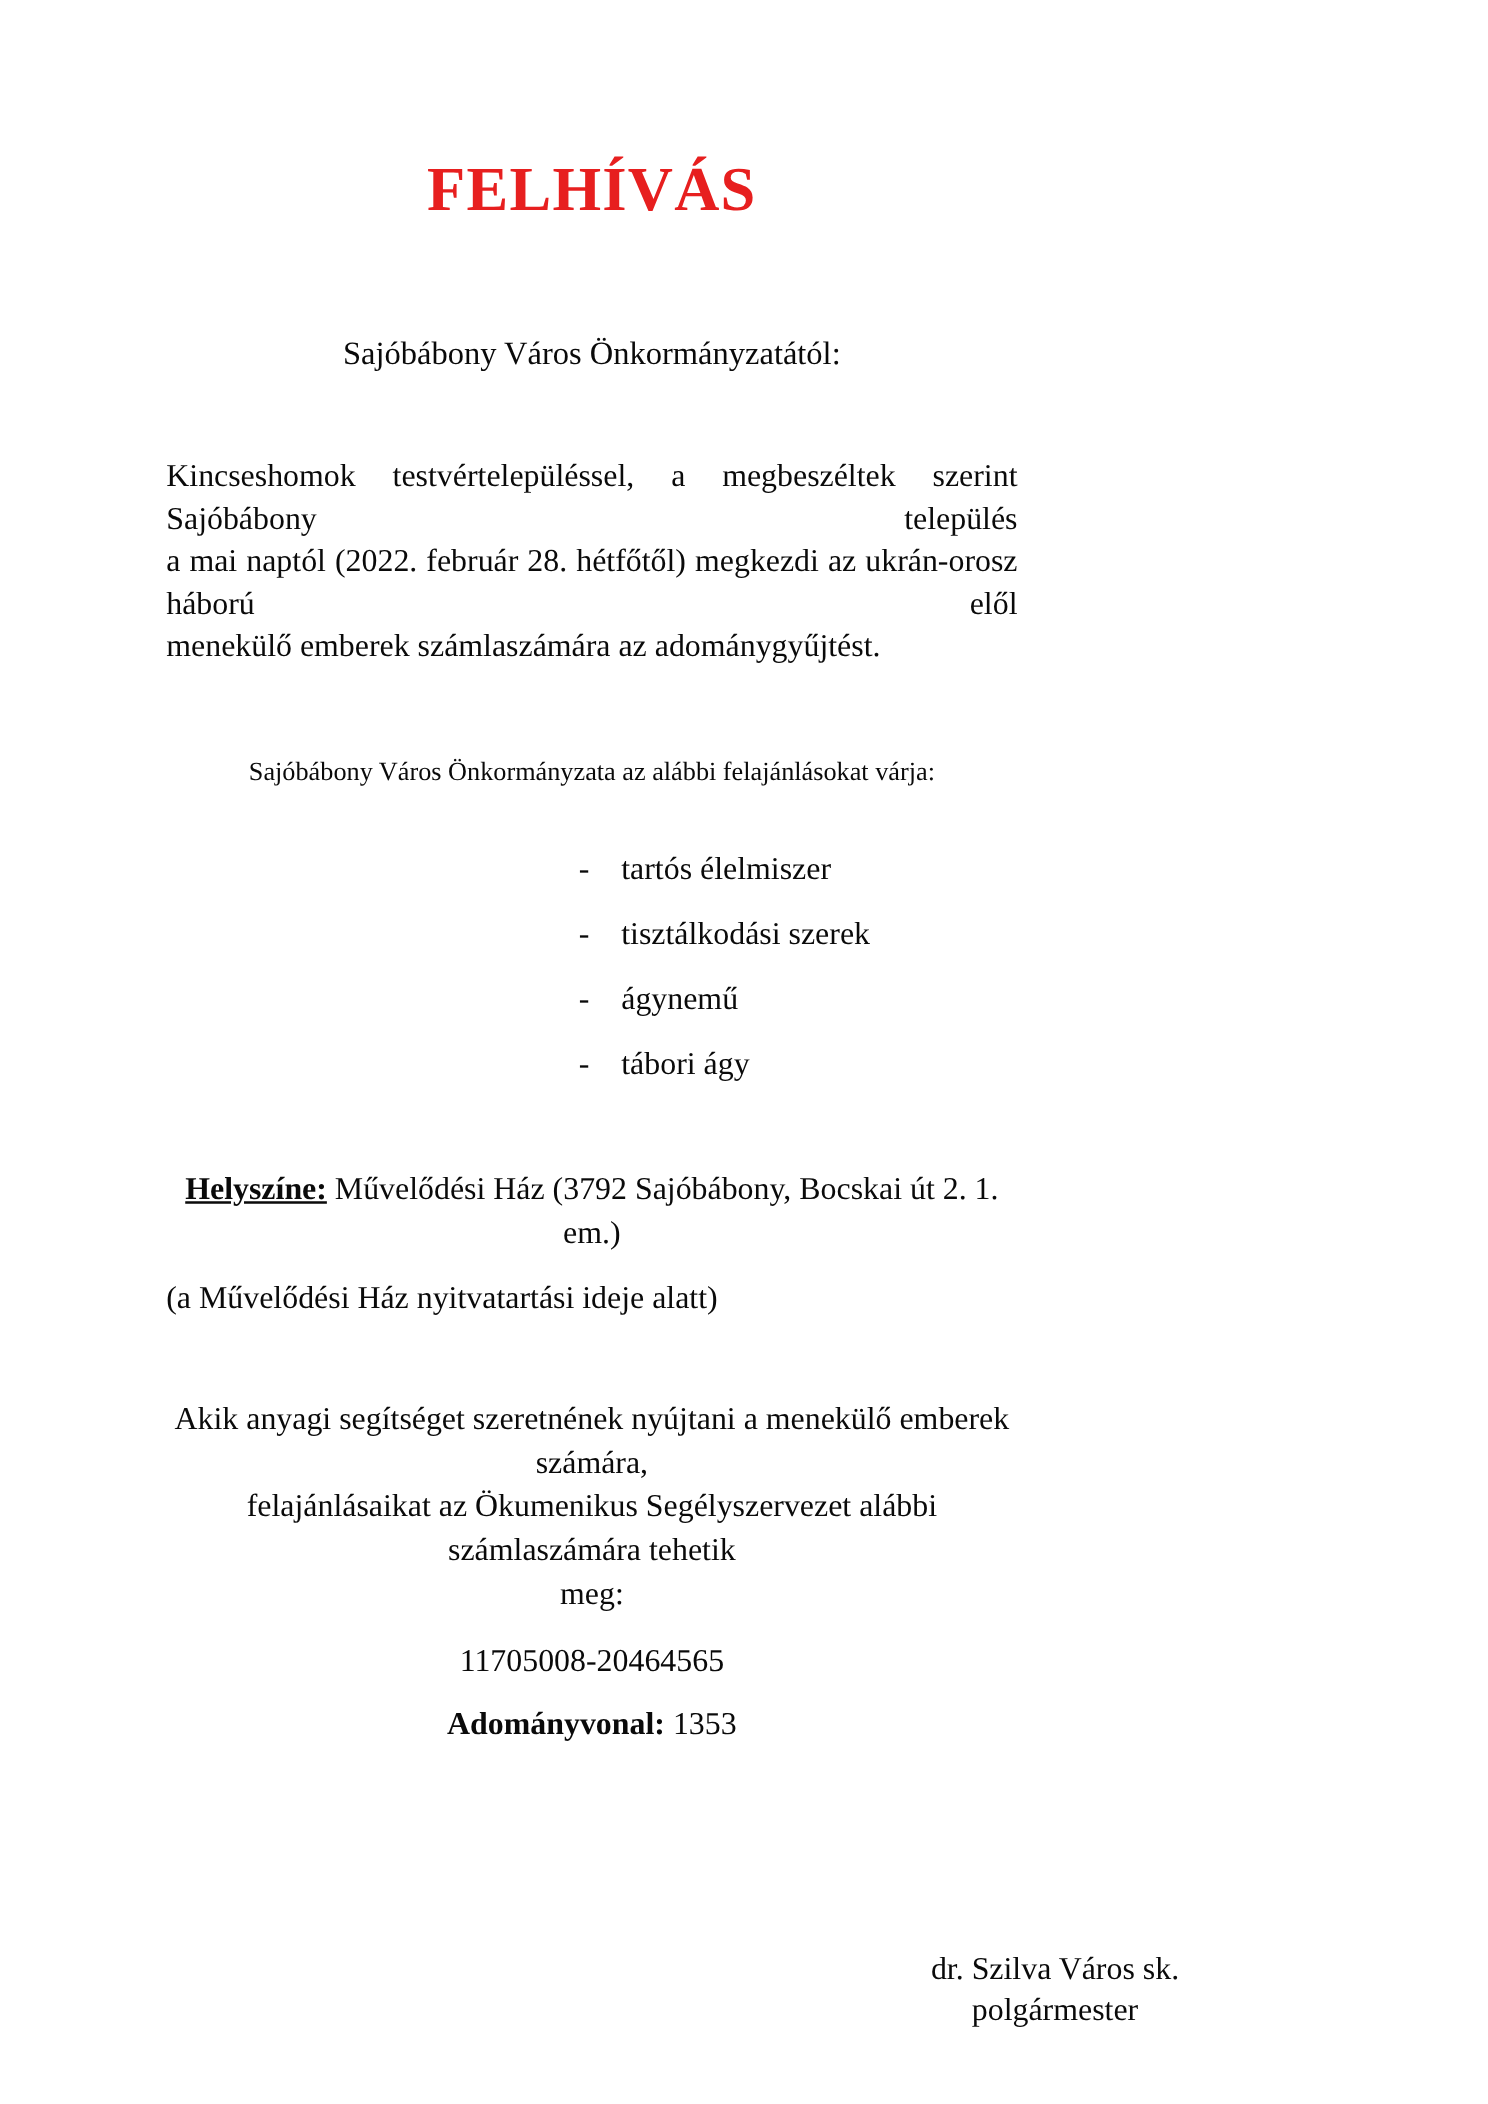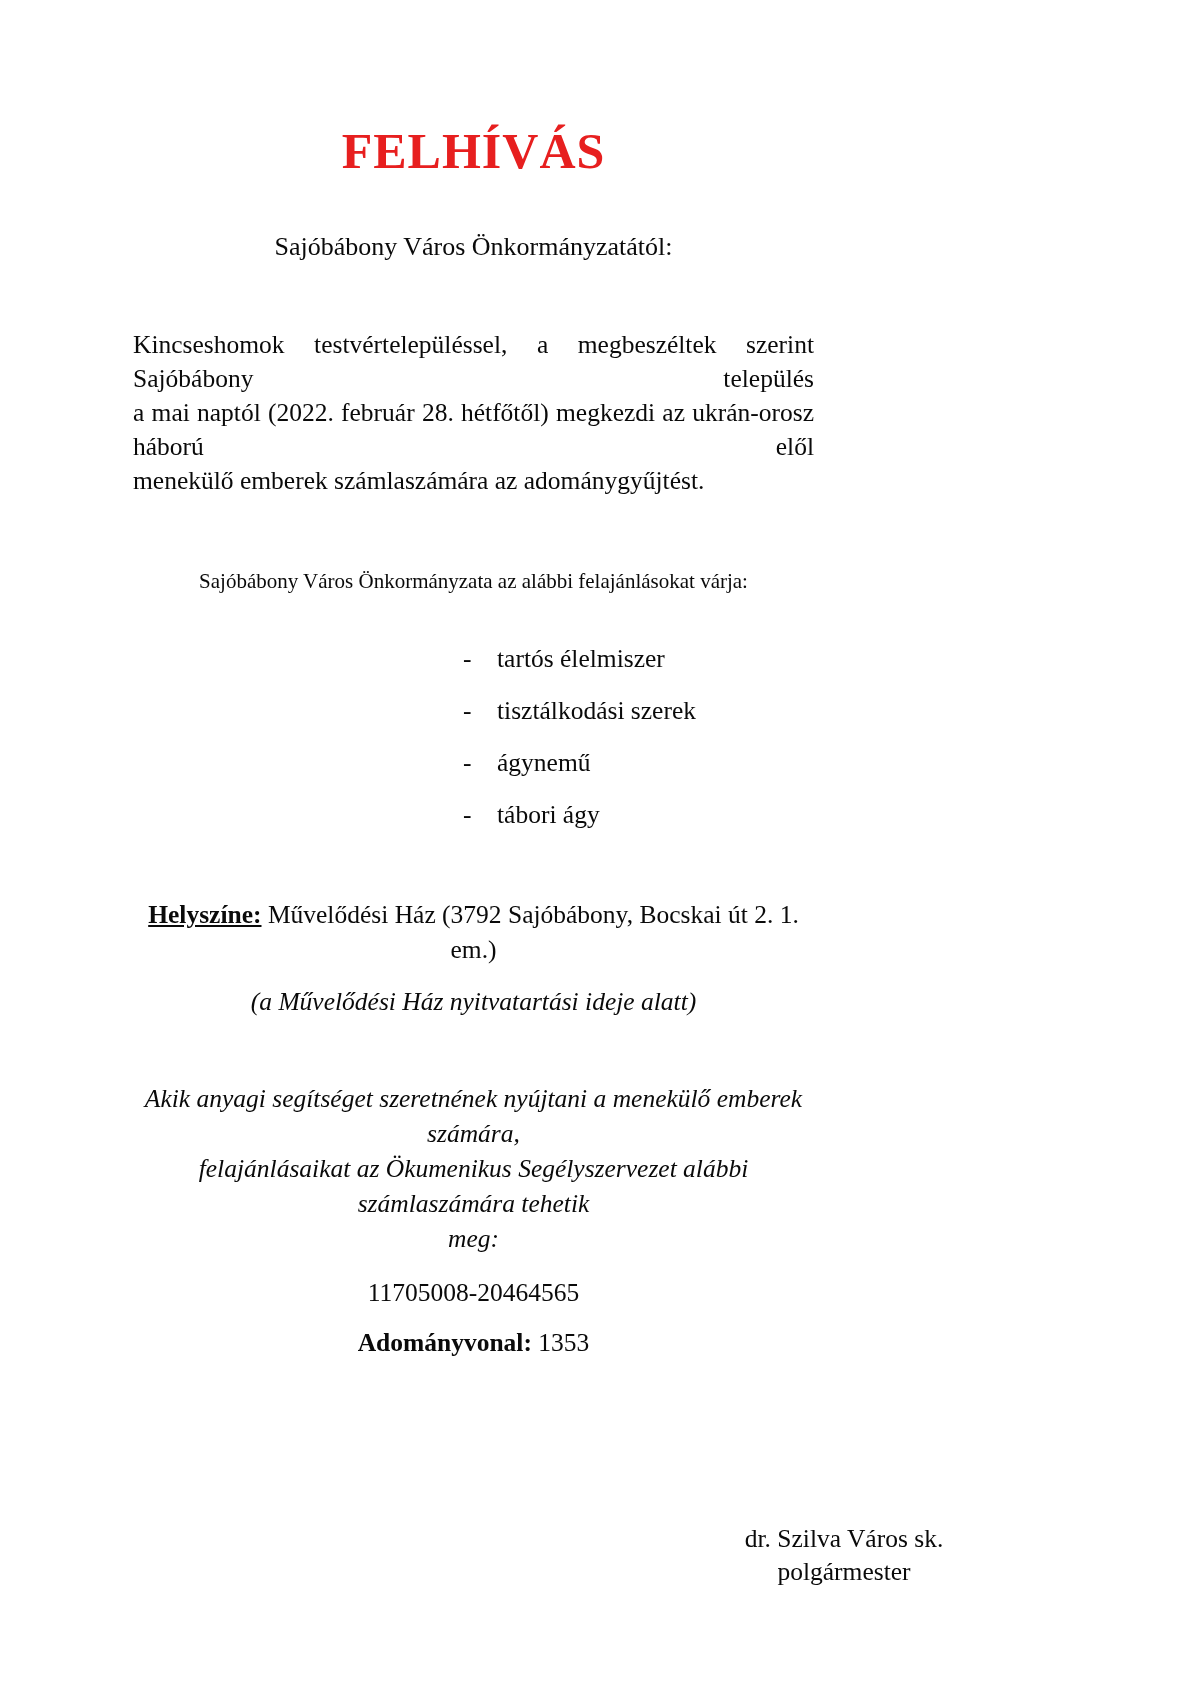--- a/index.html
+++ b/index.html
@@ -22,21 +22,21 @@
   .title {
     margin-top: 118px;
     text-align: center;
     font-size: 50px;
     font-weight: bold;
     letter-spacing: 1px;
     color: #e71f1f;
     line-height: 66px;
   }
   .from-line {
-    margin-top: 46px;
+    margin-top: 82px;
     text-align: center;
     font-size: 26px;
     line-height: 34px;
   }
   .intro {
     margin-top: 64px;
     font-size: 25.5px;
   }
   .intro .line {
     line-height: 34px;
@@ -71,33 +71,30 @@
     text-align: center;
     font-size: 25.5px;
     line-height: 35px;
   }
   .location-line .label {
     font-weight: bold;
     text-decoration: underline;
   }
   .location-note {
     margin-top: 17px;
-    text-align: center;
     font-size: 25.5px;
     line-height: 35px;
-    font-style: italic;
   }
   .donation-para {
     margin-top: 62px;
     text-align: center;
     font-size: 25.5px;
   }
   .donation-para .line {
     line-height: 35px;
-    font-style: italic;
   }
   .account-number {
     margin-top: 20px;
     text-align: center;
     font-size: 25.5px;
     line-height: 33px;
   }
   .donation-line {
     margin-top: 17px;
     text-align: center;

